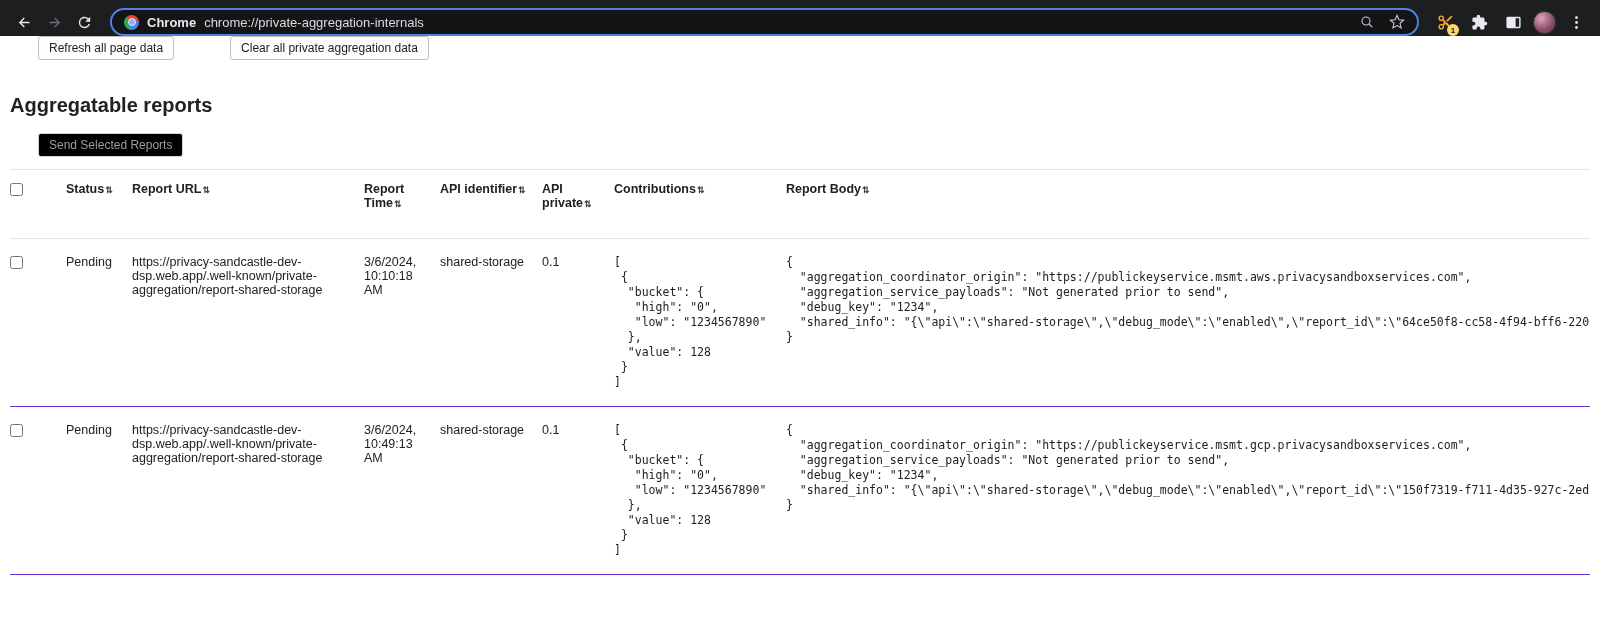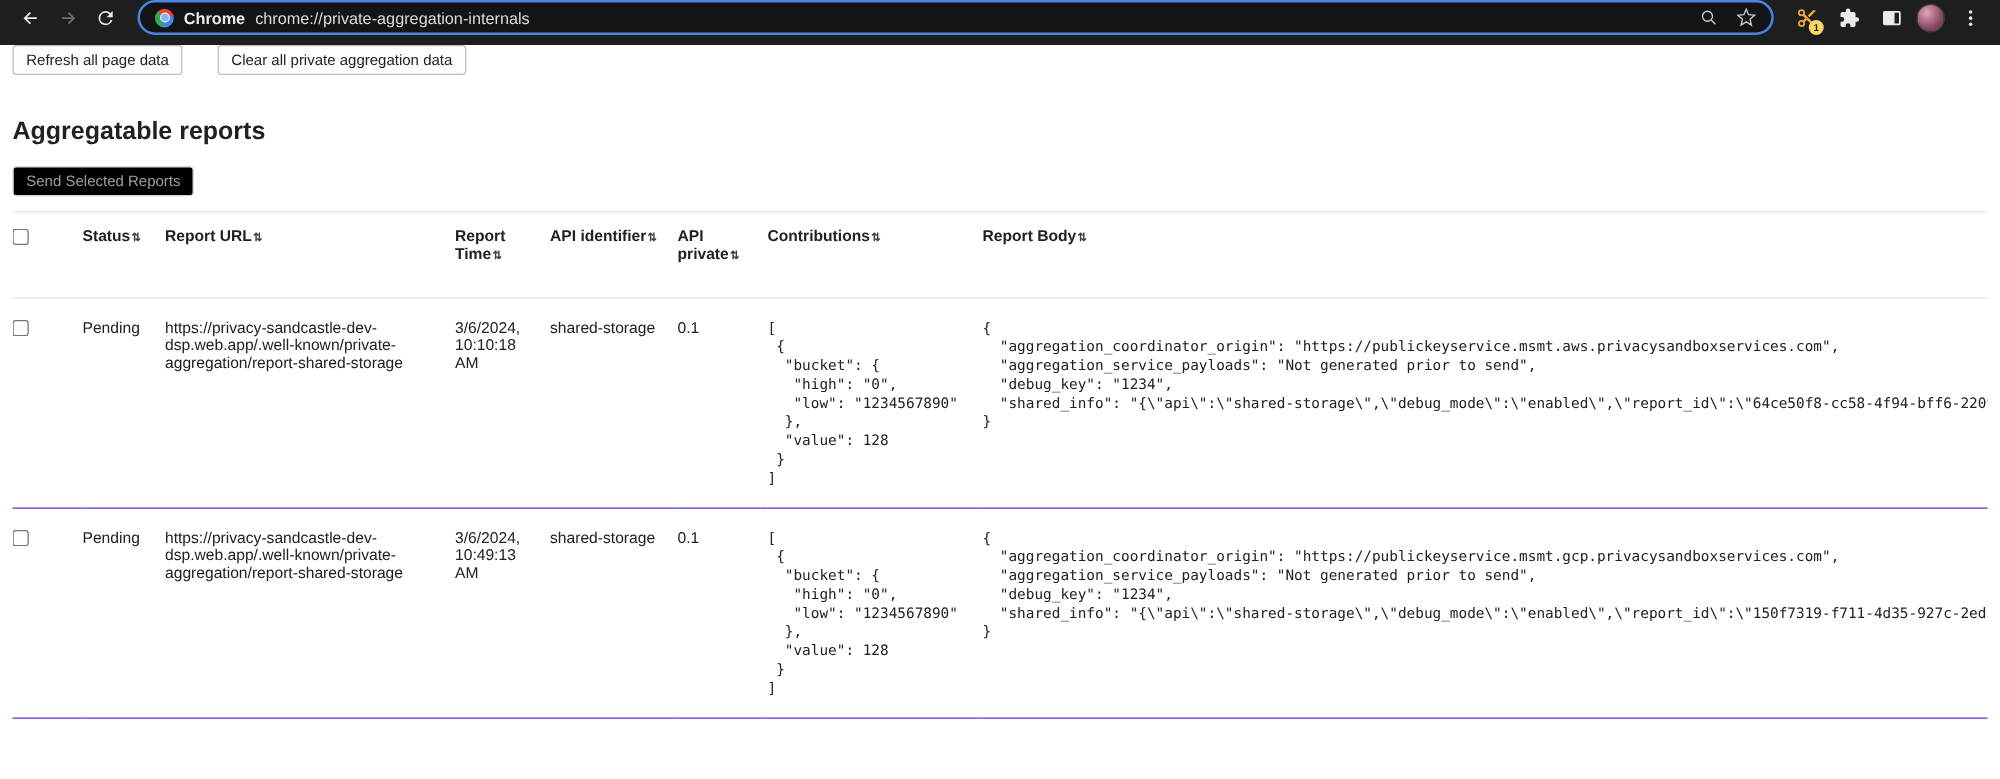--- a/index.html
+++ b/index.html
@@ -6,21 +6,21 @@
   html,body { margin:0; padding:0; }
   body {
     width:1600px; height:623px; overflow:hidden;
     font-family:"Liberation Sans", sans-serif;
     background:#ffffff; color:#202124;
   }
 
   
   .browser-bar {
     height:36px; background:#1d1e20;
-    display:flex; align-items:flex-start;
+    display:flex; align-items:flex-end;
     padding:0 10px; gap:2px;
   }
   .nav-btn {
     width:28px; height:28px; border-radius:50%;
     display:flex; align-items:center; justify-content:center;
     color:#e8eaed; flex:0 0 auto; cursor:pointer;
   }
   .nav-btn svg { width:17px; height:17px; fill:#e8eaed; }
   .nav-btn.disabled svg { fill:#6b6e73; }
 
@@ -64,21 +64,21 @@
   }
 
   
   .content { padding:0 10px; }
   h1.page-title { font-size:21px; font-weight:bold; margin:24px 0 18px 0; color:#202124; }
   .top-actions { display:flex; gap:28px; margin-bottom:34px; }
   .webui-btn {
     font-family:"Liberation Sans", sans-serif;
     font-size:12px; color:#202124;
     background:#fdfdfd; border:1px solid #bdbdbd; border-radius:3px;
-    padding:4px 10px; cursor:pointer;
+    padding:4px 10px; cursor:pointer;margin-left:28px;
   }
   h2.section-title { font-size:20px; font-weight:bold; margin:0 0 14px 0; }
   .reports-toolbar { padding:2px 0 12px 0; border-bottom:1px solid #e4e4e4; }
   .webui-btn.disabled {
     color:#9e9e9e; background:#000000; border-color:#d4d4d4; cursor:default;
   }
 
   table.reports { width:100%; border-collapse:collapse; table-layout:fixed; }
   table.reports th, table.reports td {
     text-align:left; vertical-align:top; overflow:hidden;

